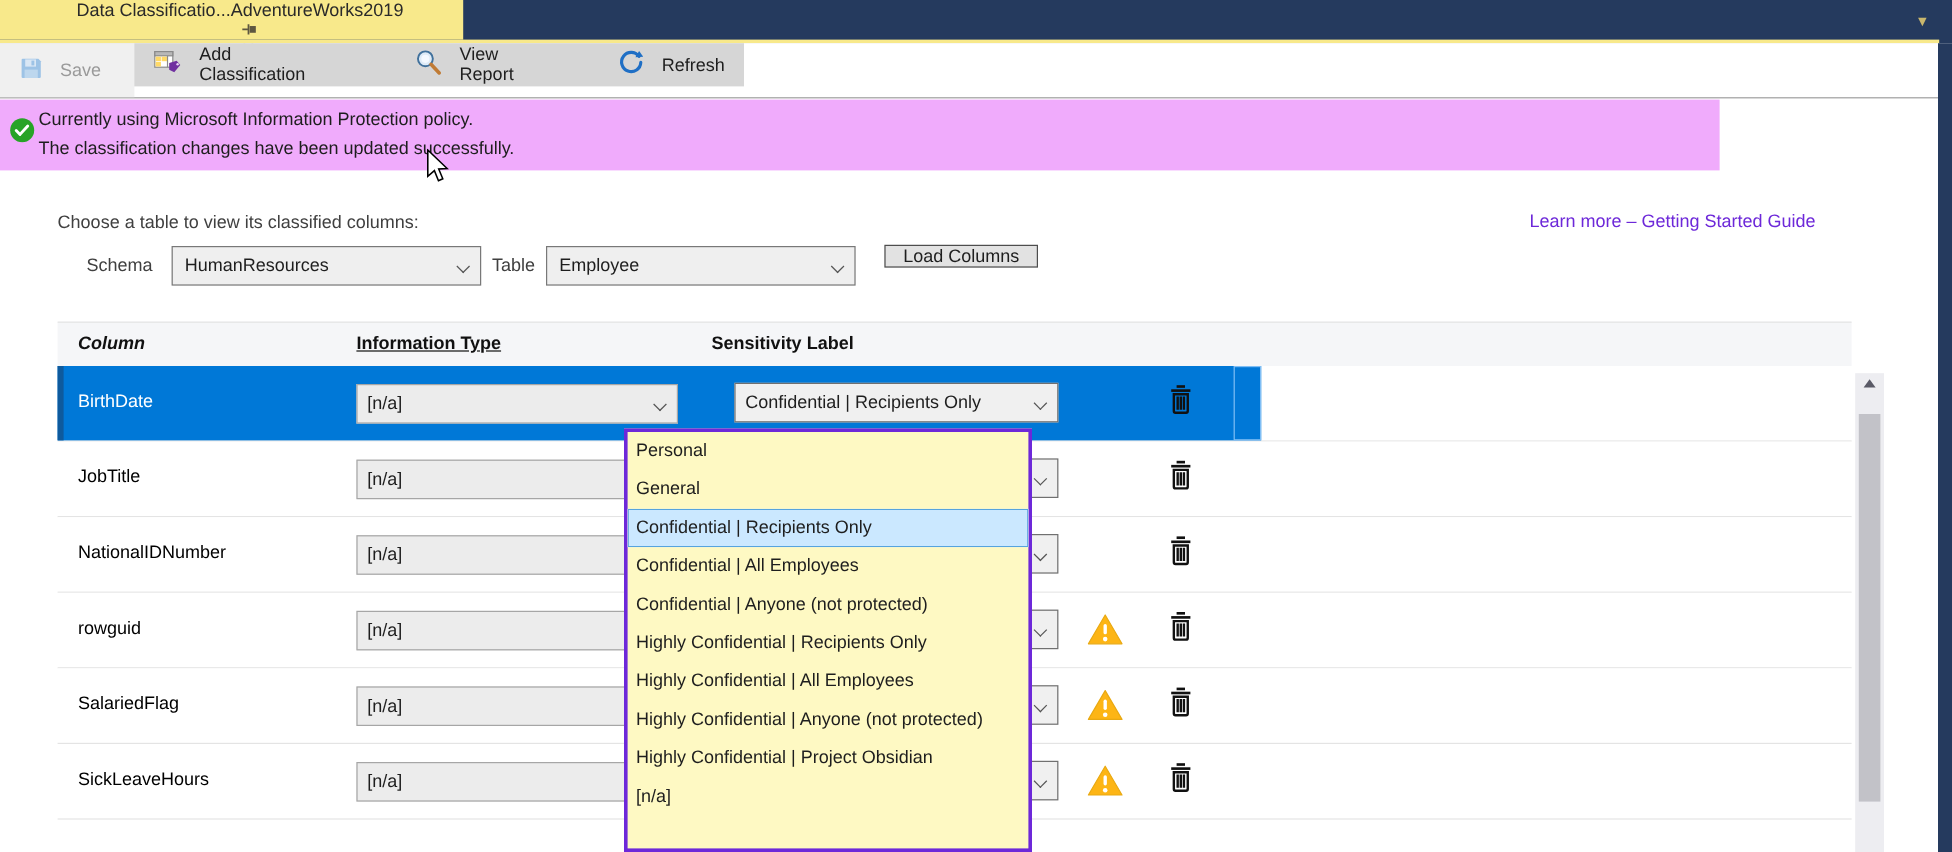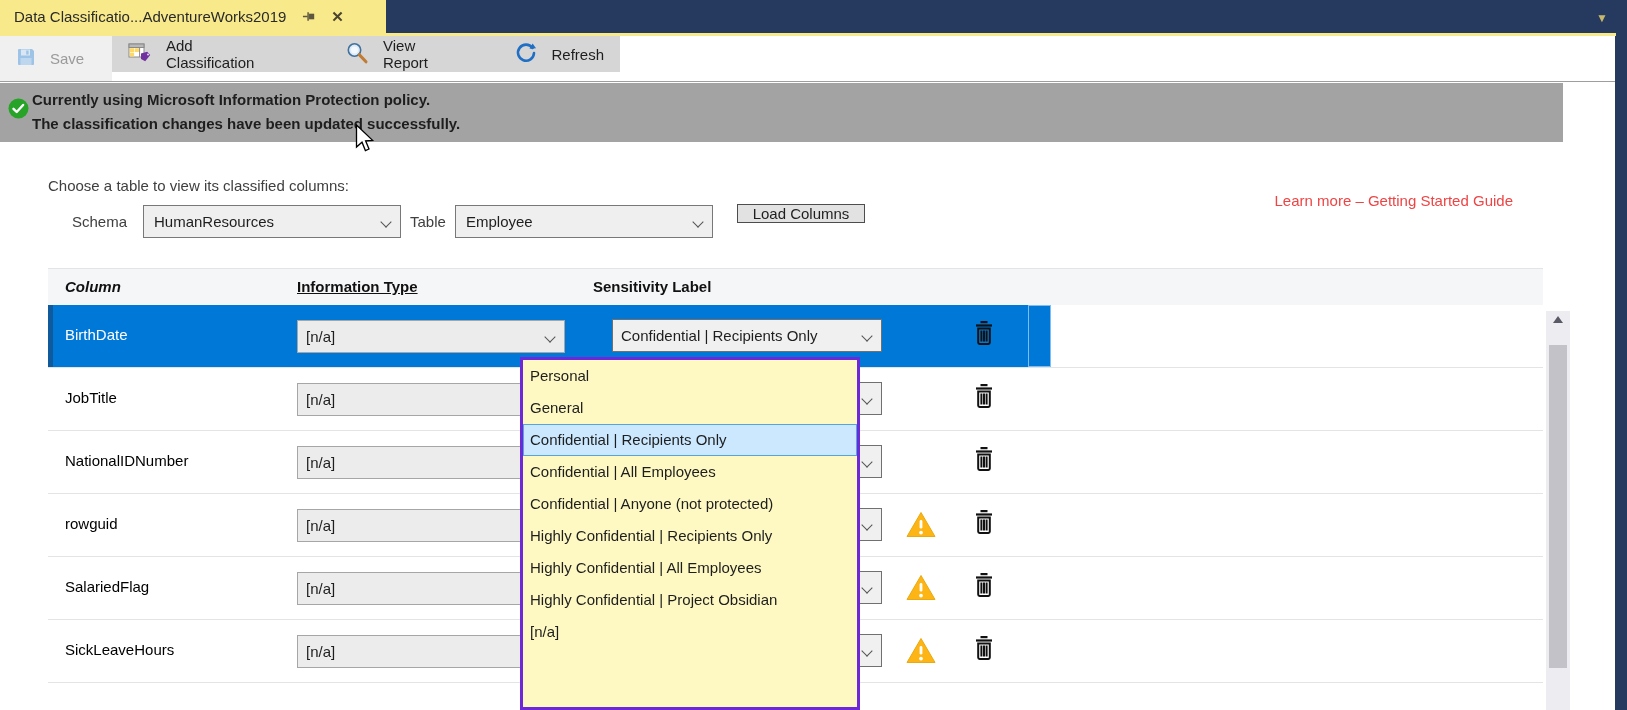--- a/index.html
+++ b/index.html
@@ -2,42 +2,42 @@
 <html><head>
 <meta charset="utf-8">
 <style>
   * { margin:0; padding:0; box-sizing:border-box; }
   html,body { width:1627px; height:710px; overflow:hidden; }
   body { font-family:"Liberation Sans", sans-serif; font-size:15px; color:#1e1e1e; background:#fff; position:relative; }
   #stage { position:absolute; left:0; top:0; width:1627px; height:710px; overflow:hidden; background:#fff; }
 
   
   .titlebar { position:absolute; left:0; top:0; width:1627px; height:36px; background:#253a5e; }
-  .doc-tab { position:absolute; left:0; top:0; width:386px; height:33px; background:#f8e98b; display:flex; align-items:center; padding-left:14px; color:#2a2a2a; }
+  .doc-tab { position:absolute; left:0; top:0; width:386px; height:33px; background:#f8e98b; display:flex; align-items:center; padding-left:14px; color:#2a2a2a;flex-direction:column; }
   .tab-underline { position:absolute; left:0; top:33px; width:1616px; height:3px; background:#f8e98b; }
   .tab-pin { margin-left:16px; display:flex; align-items:center; }
   .tab-close { margin-left:14px; font-size:15px; color:#4a442e; font-weight:bold; }
   .win-caret { position:absolute; right:19px; top:12px; color:#c9b76d; font-size:12px; line-height:12px; }
 
   
   .toolbar { position:absolute; left:0; top:36px; width:1627px; height:46px; background:#fff; border-bottom:1px solid #9e9e9e; }
   .toolbar-strip { position:absolute; left:0; top:0; width:620px; height:36px; background:#d6d6d6; display:flex; align-items:center; }
   .tb-save-zone { position:absolute; left:0; top:0; width:112px; height:45px; background:#f0f0f0; display:flex; align-items:center; }
   .tb-btn { display:flex; align-items:center; gap:14px; height:45px; padding:0 16px; }
   .tb-label { color:#1e1e1e; }
   .tb-label.disabled { color:#9a9a9a; }
 
   
-  .infobar { position:absolute; left:0; top:83px; width:1563px; height:59px; background:#a3a3a3;font-weight:bold; }
+  .infobar { position:absolute; left:0; top:83px; width:1433px; height:59px; background:#f0abfc; }
   .infobar .check { position:absolute; left:8px; top:15px; }
   .infobar .lines { position:absolute; left:32px; top:5px; line-height:24px; color:#1e1e1e; }
 
   
   .prompt { position:absolute; left:48px; top:177px; color:#404040; }
-  .learn-link { position:absolute; right:114px; top:176px; color:#ef4444; cursor:pointer;margin-top:16px; }
+  .learn-link { position:absolute; right:114px; top:176px; color:#6d28d9; cursor:pointer; }
   .fld-label { position:absolute; top:213px; color:#404040; }
   .select { position:absolute; top:205px; height:33px; background:#efefef; border:1px solid #787878; display:flex; align-items:center; padding:0 10px; color:#1e1e1e; }
   .select .chev, .combo .chev { position:absolute; right:10px; top:12px; width:8px; height:8px; border-right:1.6px solid #555; border-bottom:1.6px solid #555; transform:rotate(45deg); }
   .btn { position:absolute; top:204px; height:19px; background:#e2e2e2; border:1.5px solid #4d4d4d; display:flex; align-items:center; justify-content:center; color:#1e1e1e; }
 
   
   .grid-header { position:absolute; left:48px; top:268px; width:1495px; height:37px; background:#f5f6f8; border-top:1px solid #e4e4e4; font-weight:bold; color:#111; }
   .grid-header span { position:absolute; top:9px; }
   .gh-col { left:17px;font-style:italic; } .gh-info { left:249px;text-decoration:underline; } .gh-sens { left:545px; }
   #grid-rows { position:absolute; left:48px; top:305px; width:1495px; }
@@ -327,20 +327,21 @@
     </div>
 
   <div class="dd-list" id="dd-list">
       <div class="dd-item">Personal</div>
       <div class="dd-item">General</div>
       <div class="dd-item hl">Confidential | Recipients Only</div>
       <div class="dd-item">Confidential | All Employees</div>
       <div class="dd-item">Confidential | Anyone (not protected)</div>
       <div class="dd-item">Highly Confidential | Recipients Only</div>
       <div class="dd-item">Highly Confidential | All Employees</div>
+      <div class="dd-item">Highly Confidential | Anyone (not protected)</div>
       <div class="dd-item">Highly Confidential | Project Obsidian</div>
       <div class="dd-item">[n/a]</div>
     </div>
 
   <div class="vscroll">
     <span class="up"></span>
     <span class="thumb"></span>
   </div>
 
   <div class="right-strip"></div>

